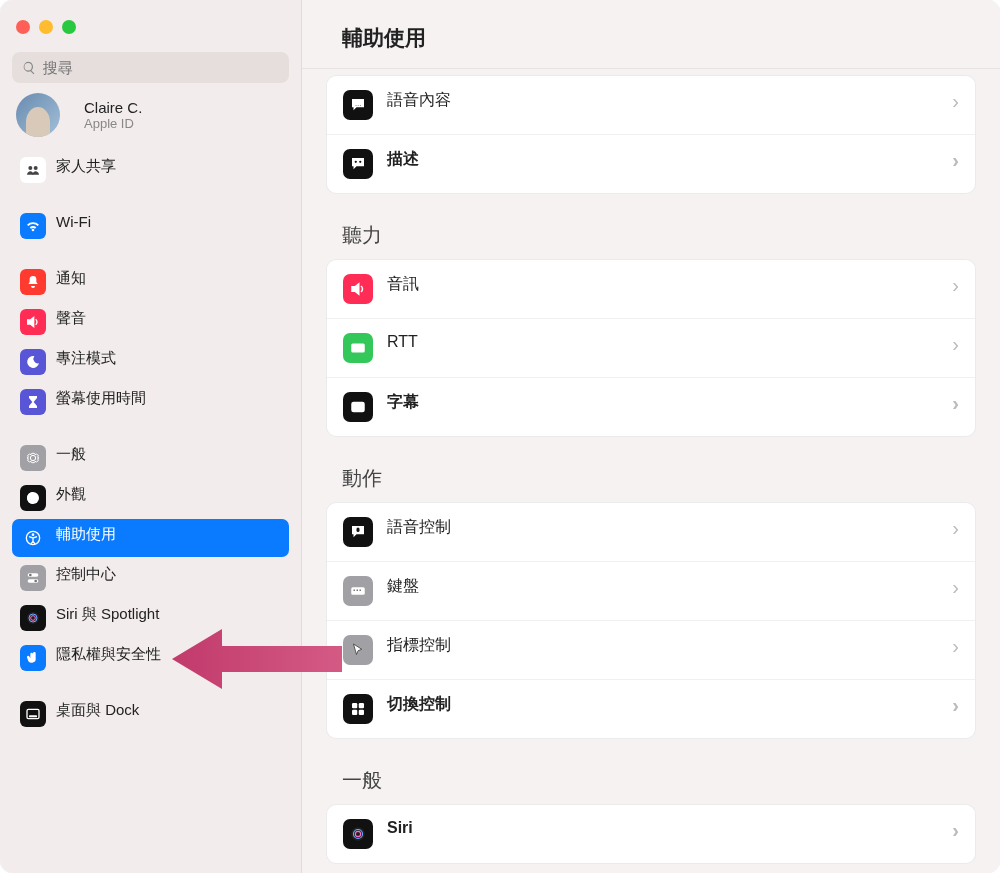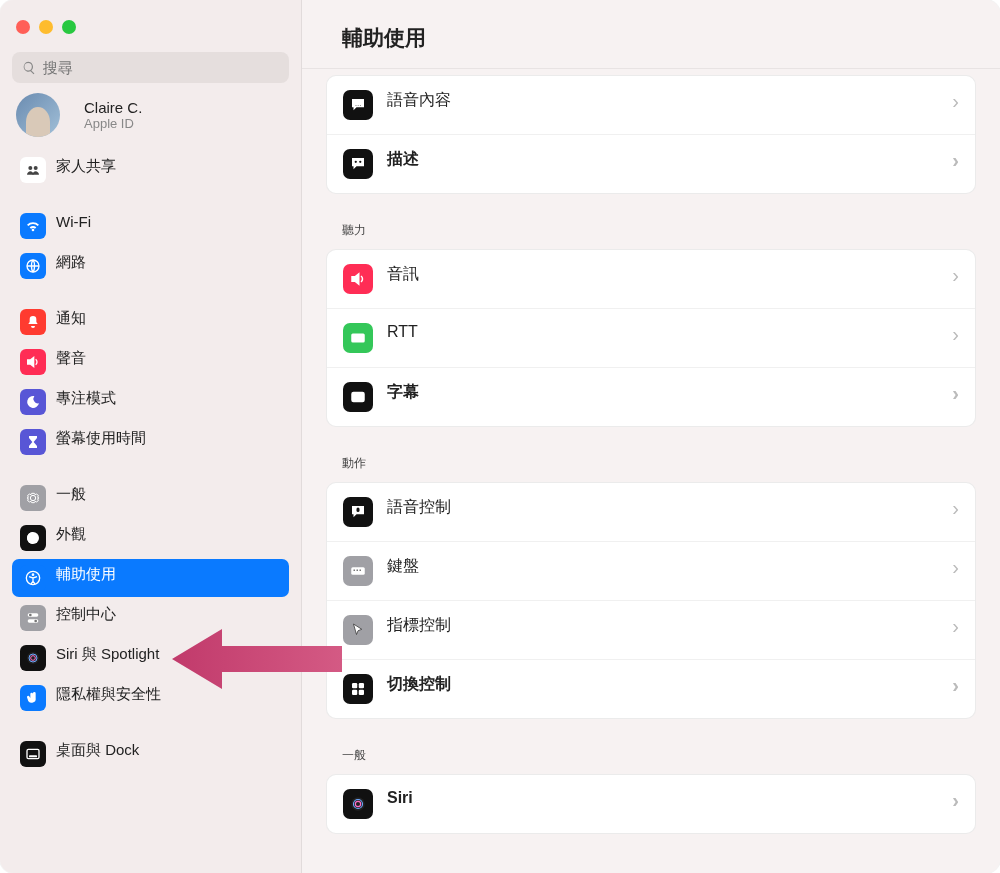--- a/index.html
+++ b/index.html
@@ -72,21 +72,21 @@
 .main {
   flex:1; display:flex; flex-direction:column;
   background:#f7f2f2;
 }
 .main-header{
   padding: 24px 28px 16px 40px;
   font-size:21px; font-weight:600; color:#222;
   border-bottom:1px solid rgba(0,0,0,0.06);
 }
 .main-body{ flex:1; overflow-y:auto; padding: 0 24px 20px 24px;}
-.section-title{font-size:12px;color:#444;font-weight:500;padding:28px 10px 10px 16px;}
+.section-title{font-size:20px;color:#444;font-weight:500;padding:28px 10px 10px 16px;}
 .list-group{
   background:#fff;border:1px solid rgba(0,0,0,0.08);
   border-radius:10px;overflow:hidden;
 }
 .list-row{
   display:flex;align-items:flex-start;gap:14px;
   padding:14px 16px;
   border-bottom:1px solid rgba(0,0,0,0.06);
 }
 .list-row:last-child{border-bottom:none;font-weight:bold;}
@@ -146,29 +146,20 @@
           <span>家人共享</span>
         </div>
         <div class="nav-gap"></div>
         <div class="nav-item">
           <div class="nav-icon" style="background: rgb(10, 122, 255);">
             <svg viewBox="0 0 24 24" fill="#fff">
               <path d="M12 20a2 2 0 100-4 2 2 0 000 4zm-5-6a8 8 0 0110 0l-2 2a5 5 0 00-6 0zm-4-4a13 13 0 0118 0l-2 2a10 10 0 00-14 0z"></path>
             </svg>
           </div>
           <span>Wi-Fi</span>
-        </div>
-        <div class="nav-item">
-          <div class="nav-icon" style="background: rgb(10, 122, 255);">
-            <svg viewBox="0 0 24 24" fill="#fff">
-              <circle cx="12" cy="12" r="9" fill="none" stroke="#fff" stroke-width="2"></circle>
-              <path d="M3 12h18M12 3c3 3 3 15 0 18M12 3c-3 3-3 15 0 18" fill="none" stroke="#fff" stroke-width="2"></path>
-            </svg>
-          </div>
-          <span>網路</span>
         </div>
         <div class="nav-gap"></div>
         <div class="nav-item">
           <div class="nav-icon" style="background: rgb(255, 59, 48);">
             <svg viewBox="0 0 24 24" fill="#fff">
               <path d="M12 3a5 5 0 00-5 5v4l-2 3h14l-2-3V8a5 5 0 00-5-5zm0 18a3 3 0 003-3H9a3 3 0 003 3z"></path>
             </svg>
           </div>
           <span>通知</span>
         </div>

